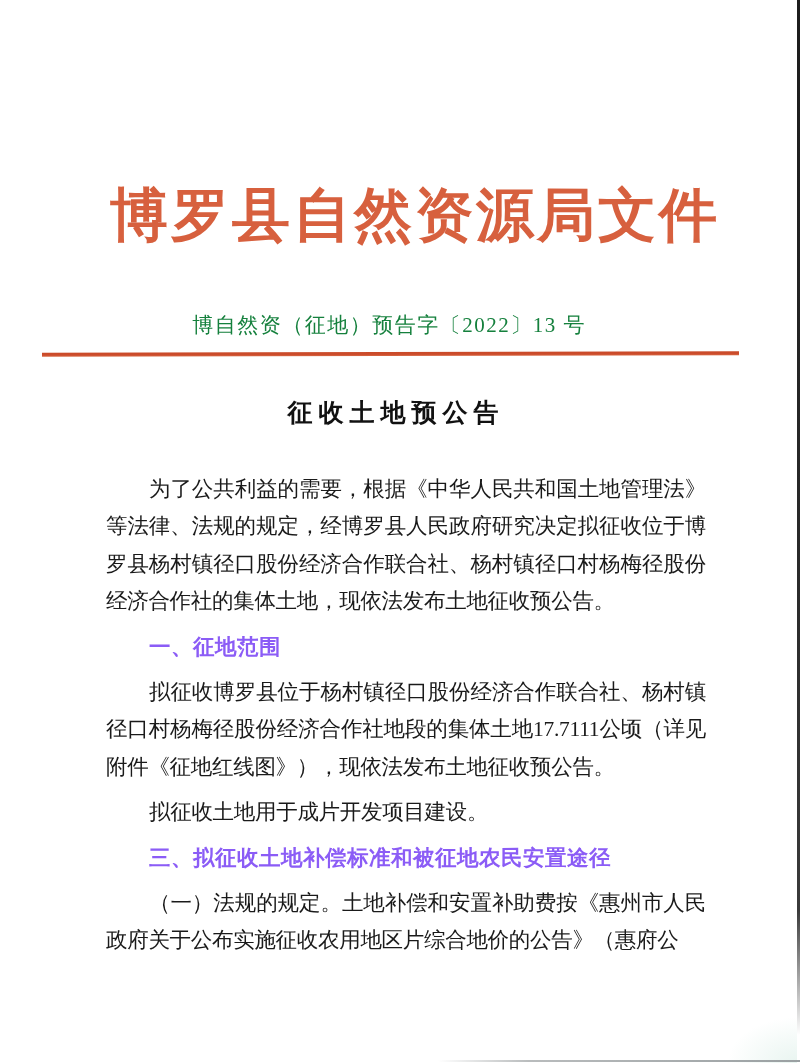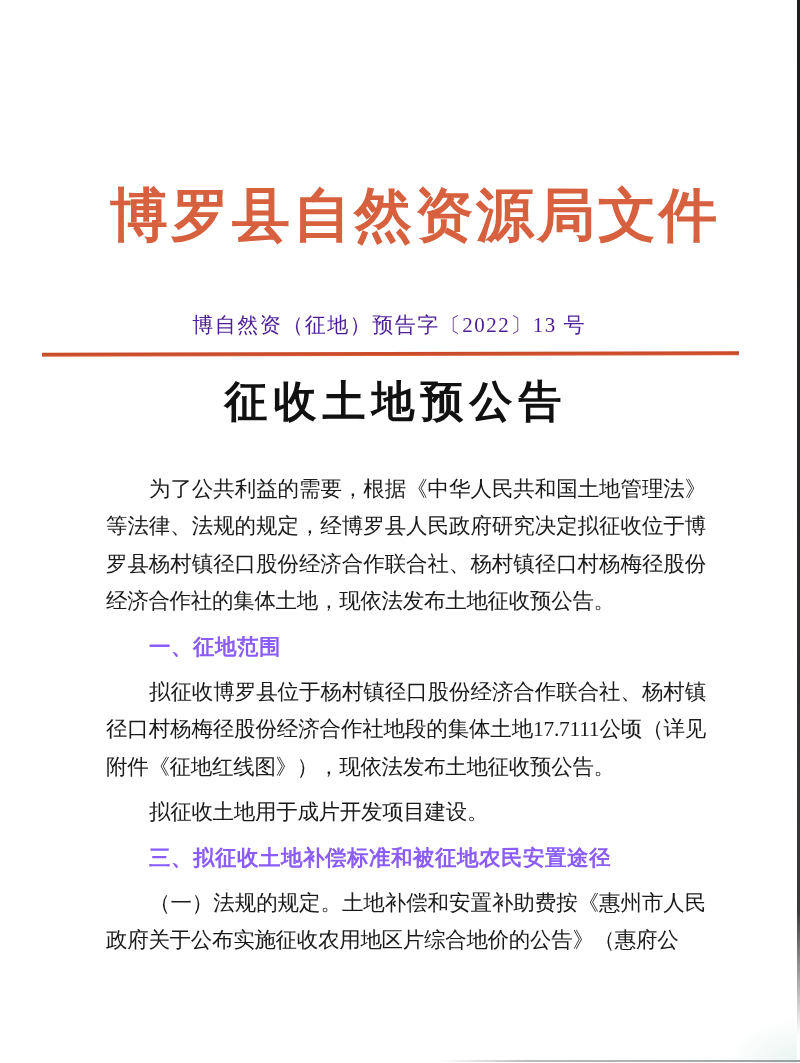--- a/index.html
+++ b/index.html
@@ -27,36 +27,36 @@
     white-space:nowrap;
     padding-left:44px;
   }
   .doc-number{
     position:absolute;top:311px;left:0;right:22px;
     text-align:center;
     font-family:"Liberation Serif", serif;
     font-size:21px;
     line-height:28px;
     letter-spacing:1.5px;
-    color:#4c1d95;
+    color:#15803d;
     white-space:nowrap;
   }
   .red-rule{
     position:absolute;top:352px;left:42px;
     width:697px;height:4px;
     background:linear-gradient(to bottom,#c94a28,var(--rule,#cc4c2c) 60%,#d86a45);
     transform:rotate(-0.12deg);
   }
   .doc-title{
     position:absolute;top:381px;left:0;right:8px;
-    margin:0;
+    margin:11px;
     text-align:center;
     font-family:"Liberation Sans", sans-serif;
     font-weight:bold;
-    font-size:43px;
+    font-size:25px;
     line-height:40px;
     letter-spacing:6px;
     color:#111111;
     white-space:nowrap;
   }
   .doc-body{
     position:absolute;top:463px;left:98px;
     width:616px;
     font-family:"Liberation Serif", serif;
     font-size:21.5px;

